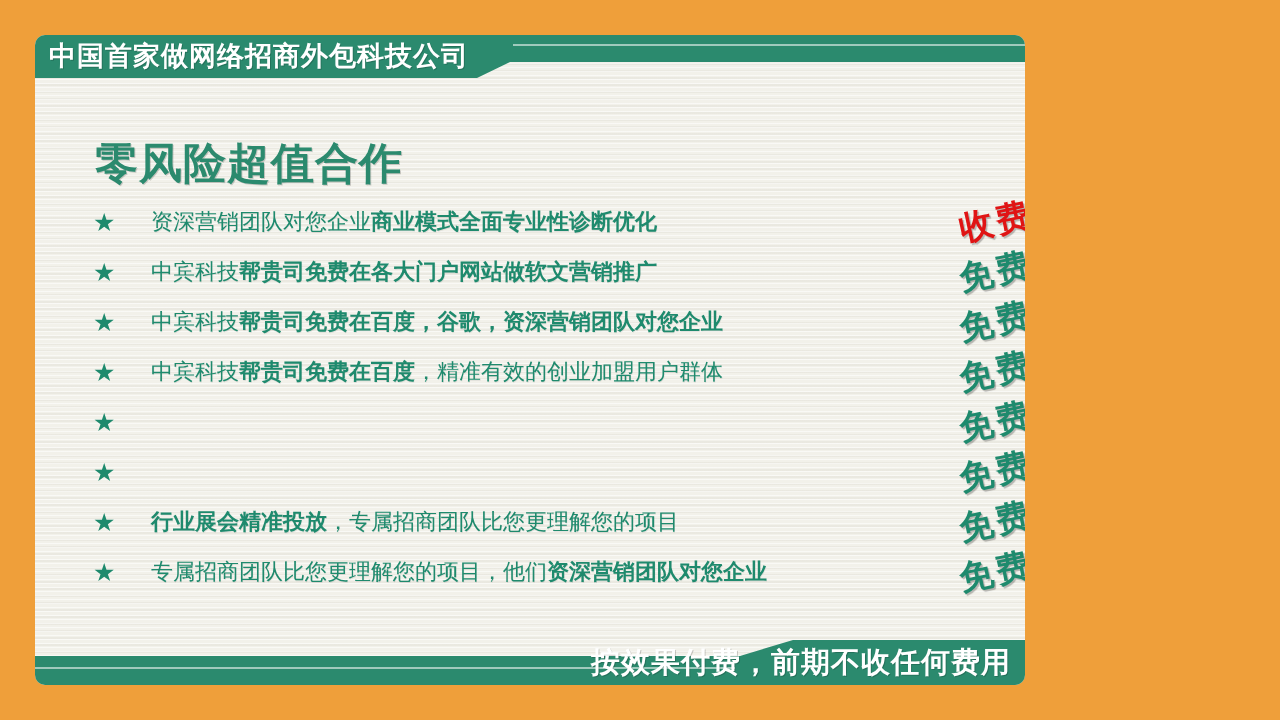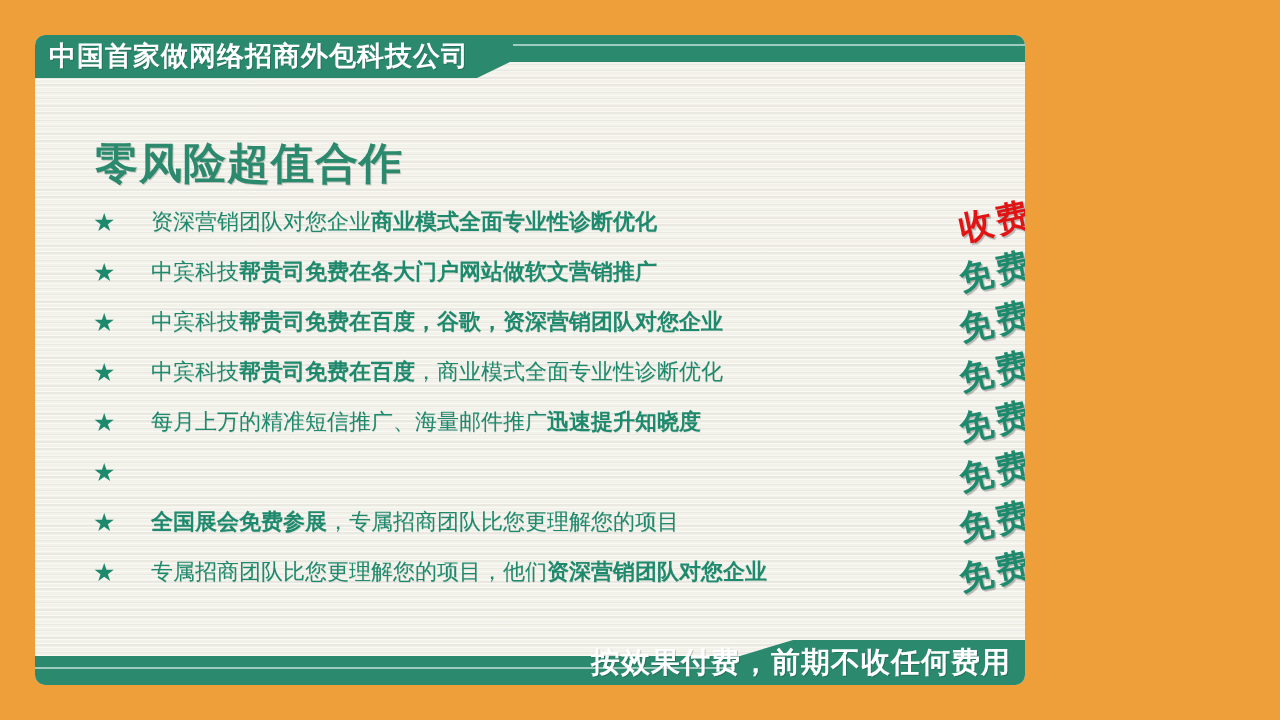--- a/index.html
+++ b/index.html
@@ -117,35 +117,34 @@
         <span class="row-text"><span class="seg">中宾科技</span><span class="seg-bold">帮贵司免费在各大门户网站做软文营销推广</span></span>
         <span class="fee-tag free">免费</span>
       </div>
       <div class="row">
         <span class="star">★</span>
         <span class="row-text"><span class="seg">中宾科技</span><span class="seg-bold">帮贵司免费在百度，谷歌，资深营销团队对您企业</span></span>
         <span class="fee-tag free">免费</span>
       </div>
       <div class="row">
         <span class="star">★</span>
-        <span class="row-text"><span class="seg">中宾科技</span><span class="seg-bold">帮贵司免费在百度</span><span class="seg">，商业模式全面专业性诊断优化</span></span>
-        <span class="fee-tag free">免费</span>
-      </div>
-      <div class="row">
-        <span class="star">★</span>
-        <span class="row-text"><span class="seg">每月上万的精准短信推广、海量邮件推广</span><span class="seg-bold">迅速提升知晓度</span></span>
+        <span class="row-text"><span class="seg">中宾科技</span><span class="seg-bold">帮贵司免费在百度</span><span class="seg">，精准有效的创业加盟用户群体</span></span>
         <span class="fee-tag free">免费</span>
       </div>
       <div class="row">
         <span class="star">★</span>
         <span class="fee-tag free">免费</span>
       </div>
       <div class="row">
         <span class="star">★</span>
-        <span class="row-text"><span class="seg-bold">全国展会免费参展</span><span class="seg">，专属招商团队比您更理解您的项目</span></span>
+        <span class="fee-tag free">免费</span>
+      </div>
+      <div class="row">
+        <span class="star">★</span>
+        <span class="row-text"><span class="seg-bold">行业展会精准投放</span><span class="seg">，专属招商团队比您更理解您的项目</span></span>
         <span class="fee-tag free">免费</span>
       </div>
       <div class="row">
         <span class="star">★</span>
         <span class="row-text"><span class="seg">专属招商团队比您更理解您的项目，他们</span><span class="seg-bold">资深营销团队对您企业</span></span>
         <span class="fee-tag free">免费</span>
       </div>
     </div>
 
   <div class="footer-shape"></div>

